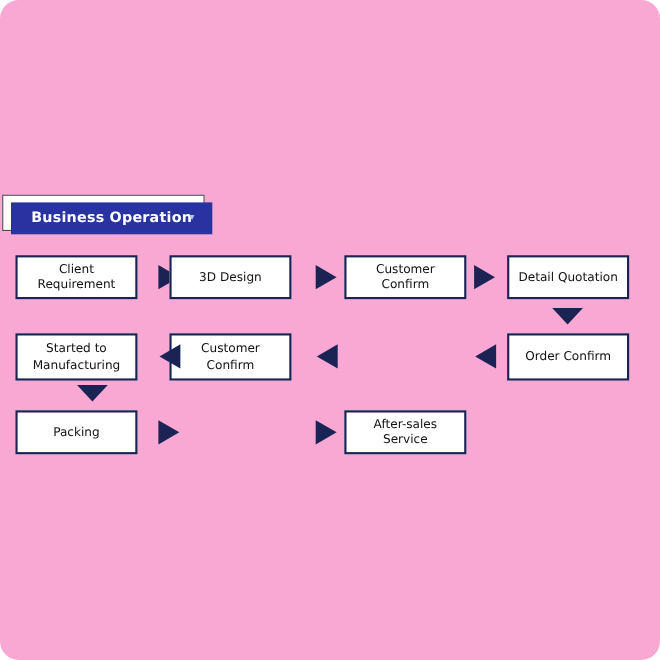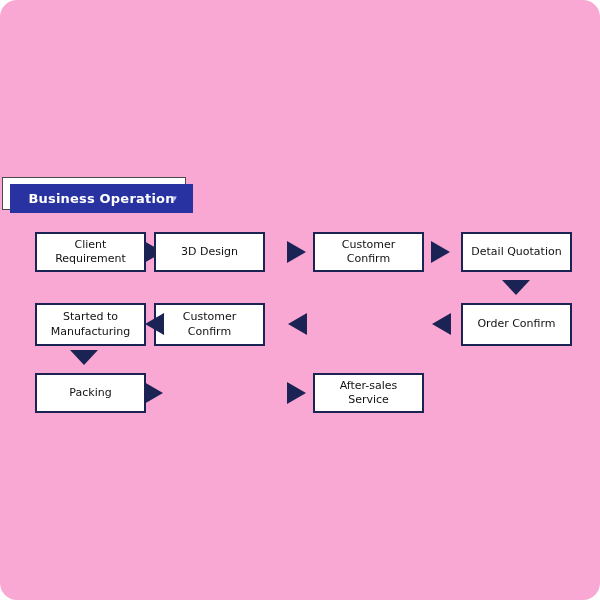--- a/index.html
+++ b/index.html
@@ -32,21 +32,21 @@
   .box{
     position:absolute;width:111px;box-sizing:border-box;
     background:#ffffff;border:2px solid var(--navy);
     display:flex;align-items:center;justify-content:center;
     text-align:center;font-size:11px;line-height:1.3;color:var(--box-text);
     padding:2px 4px;
   }
   .r1{top:232px;height:40px;}
   .r2{top:303px;height:43px;}
   .r3{top:373px;height:40px;}
-  .c1{left:35px;}
+  .c1{left:14px;}
   .c2{left:154px;}
   .c3{left:313px;}
   .c4{left:461px;}
   
   .tri{position:absolute;width:0;height:0;}
   .tri-r{border-top:11px solid transparent;border-bottom:11px solid transparent;border-left:19px solid var(--navy);}
   .tri-l{border-top:11px solid transparent;border-bottom:11px solid transparent;border-right:19px solid var(--navy);}
   .tri-d{border-left:14px solid transparent;border-right:14px solid transparent;border-top:15px solid var(--navy);}
   .a1{left:144px;top:241px;}  .a2{left:287px;top:241px;}  .a3{left:431px;top:241px;}
   .a4{left:502px;top:280px;}

